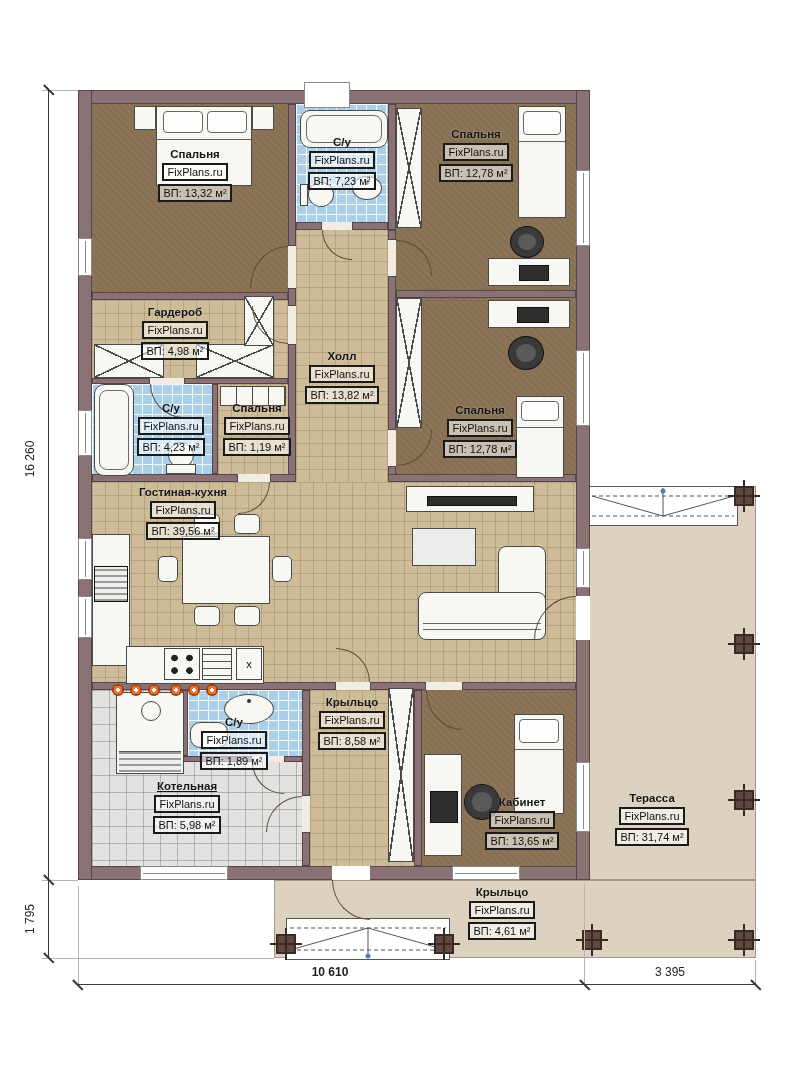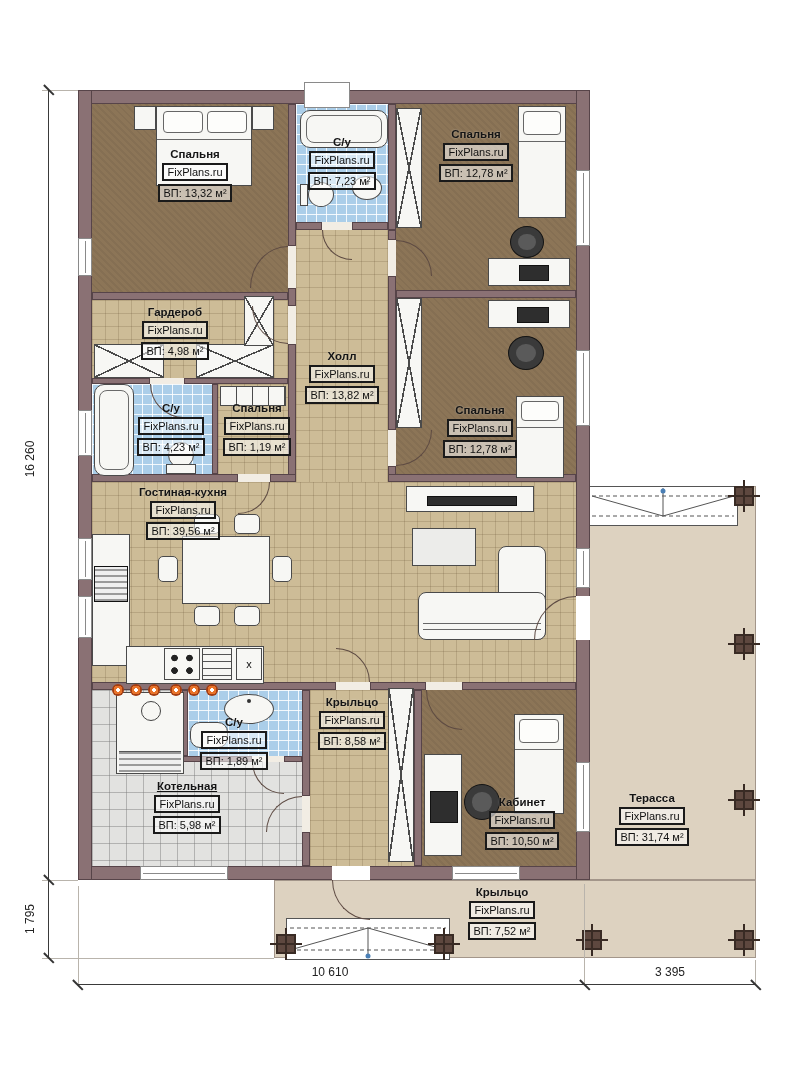--- a/index.html
+++ b/index.html
@@ -335,47 +335,47 @@
     <div class="boxline"><span class="box">ВП: 1,89 м²</span></div>
   </div>
   <div class="label" style="left:306px;top:696px;width:92px;">
     <div class="rname">Крыльцо</div>
     <div class="boxline"><span class="box">FixPlans.ru</span></div>
     <div class="boxline"><span class="box">ВП: 8,58 м²</span></div>
   </div>
   <div class="label" style="left:470px;top:796px;width:104px;">
     <div class="rname">Кабинет</div>
     <div class="boxline"><span class="box">FixPlans.ru</span></div>
-    <div class="boxline"><span class="box">ВП: 10,50 м²</span></div>
+    <div class="boxline"><span class="box">ВП: 13,65 м²</span></div>
   </div>
   <div class="label" style="left:596px;top:792px;width:112px;">
     <div class="rname">Терасса</div>
     <div class="boxline"><span class="box">FixPlans.ru</span></div>
     <div class="boxline"><span class="box">ВП: 31,74 м²</span></div>
   </div>
   <div class="label" style="left:446px;top:886px;width:112px;">
     <div class="rname">Крыльцо</div>
     <div class="boxline"><span class="box">FixPlans.ru</span></div>
-    <div class="boxline"><span class="box">ВП: 7,52 м²</span></div>
+    <div class="boxline"><span class="box">ВП: 4,61 м²</span></div>
   </div>
 
   <div class="dimline" style="left:48px;top:90px;width:1px;height:790px;"></div>
   <div class="tick" style="left:42px;top:89px;"></div>
   <div class="tick" style="left:42px;top:879px;"></div>
   <div class="dimlabel vlabel" style="left:0px;top:452px;width:60px;">16 260</div>
 
   <div class="dimline" style="left:48px;top:880px;width:1px;height:78px;"></div>
   <div class="tick" style="left:42px;top:957px;"></div>
   <div class="dimlabel vlabel" style="left:0px;top:912px;width:60px;">1 795</div>
 
   <div class="dimline" style="left:78px;top:984px;width:678px;height:1px;"></div>
   <div class="tick" style="left:71px;top:984px;"></div>
   <div class="tick" style="left:578px;top:984px;"></div>
   <div class="tick" style="left:749px;top:984px;"></div>
-  <div class="dimlabel" style="left:290px;top:965px;width:80px;">10 610</div>
+  <div class="dimlabel" style="left:290px;top:965px;width:80px;font-weight:bold;">10 610</div>
   <div class="dimlabel" style="left:630px;top:965px;width:80px;">3 395</div>
 
   <div class="extline" style="left:42px;top:90px;width:36px;height:1px;"></div>
   <div class="extline" style="left:42px;top:880px;width:36px;height:1px;"></div>
   <div class="extline" style="left:42px;top:958px;width:232px;height:1px;"></div>
   <div class="extline" style="left:78px;top:886px;width:1px;height:98px;"></div>
   <div class="extline" style="left:584px;top:884px;width:1px;height:100px;"></div>
   <div class="extline" style="left:755px;top:960px;width:1px;height:24px;"></div>
 
 </div>

